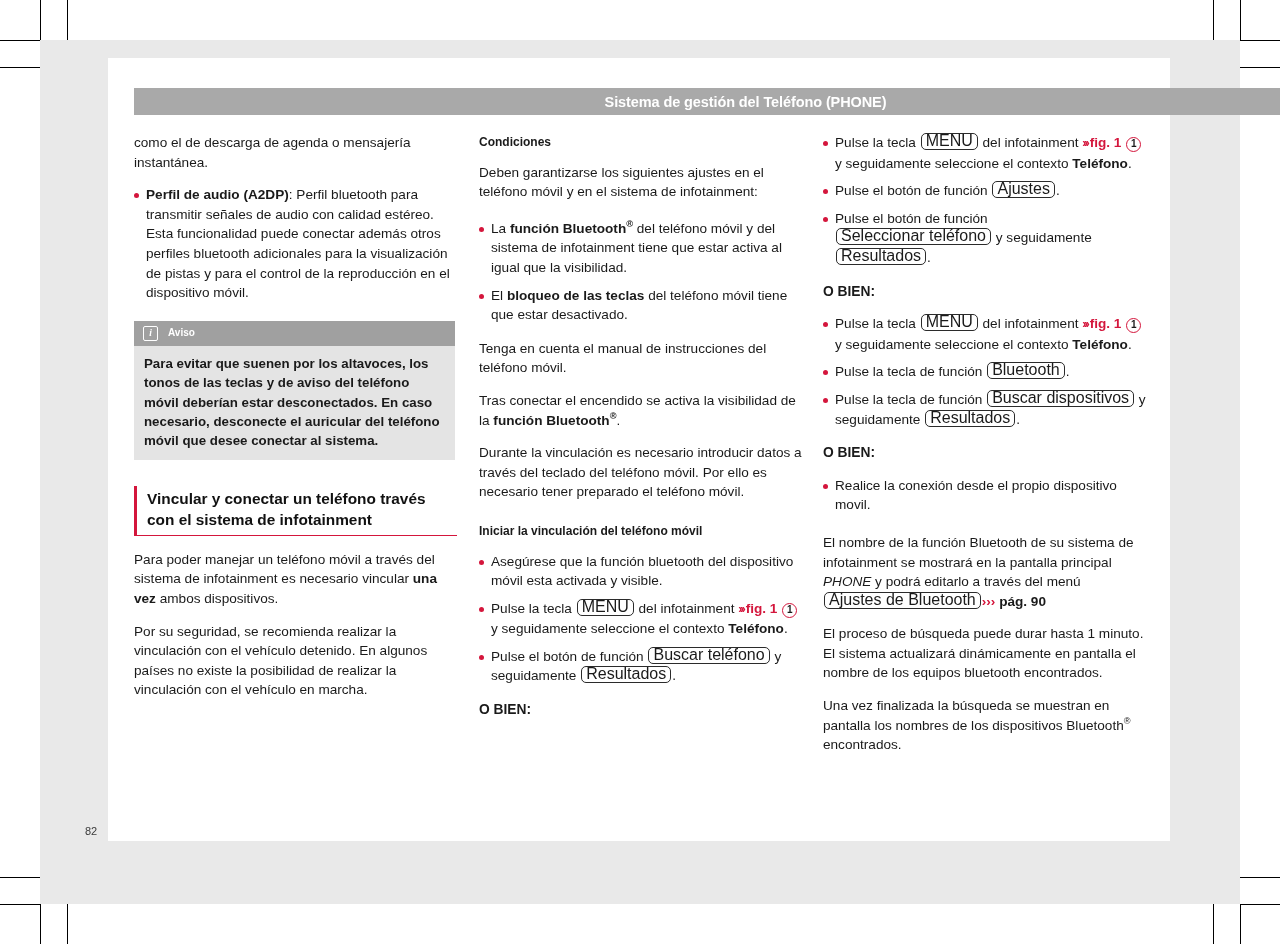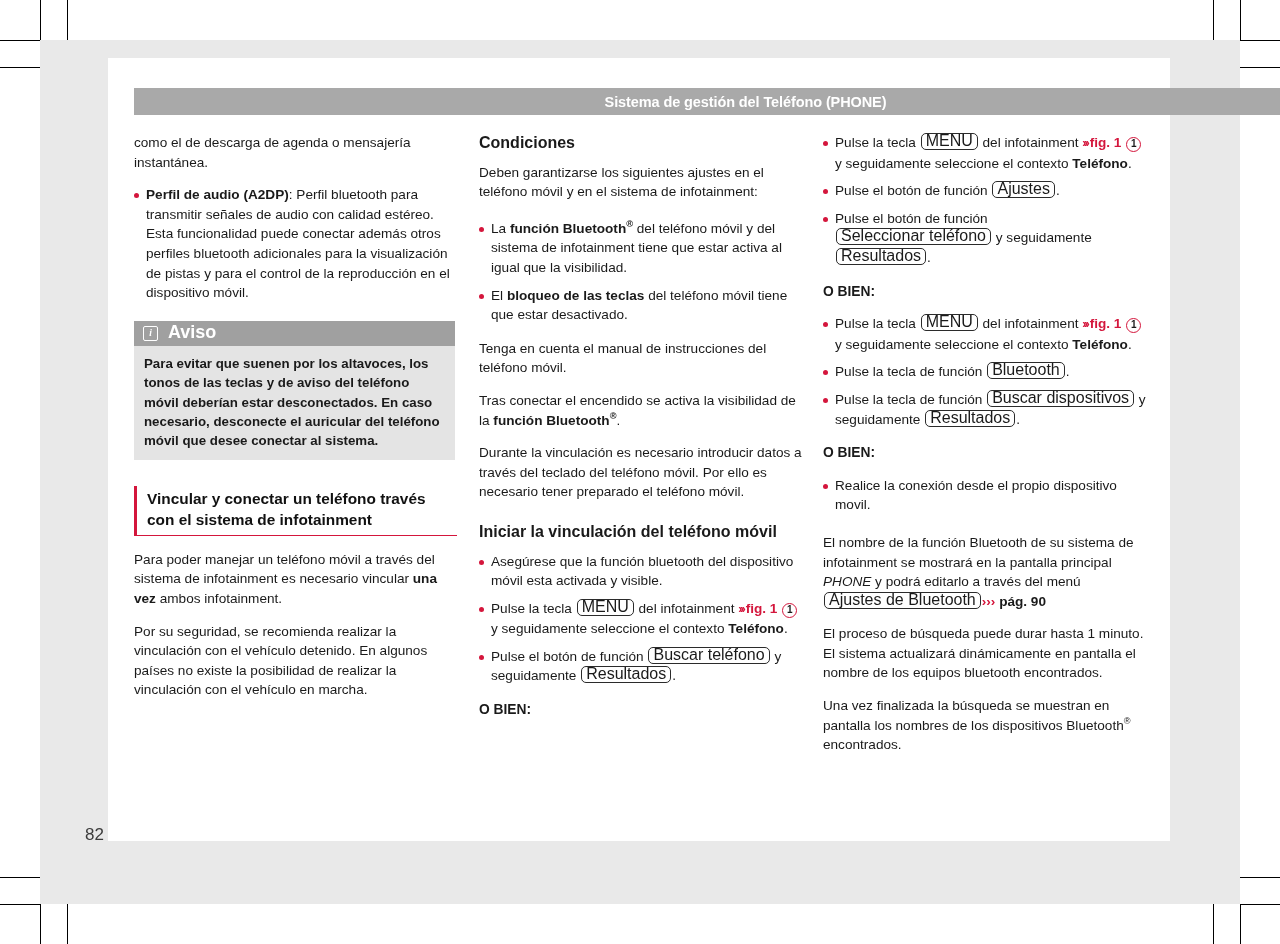--- a/index.html
+++ b/index.html
@@ -67,21 +67,21 @@
     font-size: 14.5px;
     font-weight: bold;
     letter-spacing: -0.1px;
   }
 
   
   #folio {
     position: absolute;
     left: 85px;
     top: 825px;
-    font-size: 17px;
+    font-size: 11px;
     color: #3b3b3b;
   }
 
   
   .col {
     position: absolute;
     top: 133px;
     width: 323px;
     font-size: 13.6px;
     line-height: 19.6px;
@@ -110,21 +110,21 @@
     top: 8px;
     width: 5px;
     height: 5px;
     border-radius: 50%;
     background: #d4163c;
   }
 
   
   .sub-head {
     font-weight: bold;
-    font-size: 16px;
+    font-size: 12px;
     margin: 0 0 10px 0;
   }
 
   
   .obien {
     font-weight: bold;
     font-size: 13.8px;
     margin: 14px 0 13px 0;
   }
 
@@ -164,21 +164,21 @@
     font-size: 9.5px;
     font-weight: bold;
     font-style: italic;
     line-height: 12px;
     text-align: center;
     font-family: "Liberation Serif", serif;
   }
   .note-title {
     color: #ffffff;
     font-weight: bold;
-    font-size: 18px;
+    font-size: 10px;
   }
   .note-body {
     padding: 8px 10px 9px 10px;
     font-weight: bold;
     font-size: 13.3px;
     line-height: 19.4px;
     color: #1a1a1a;
   }
 
   
@@ -275,21 +275,21 @@
     <div class="note-box">
       <div class="note-head">
         <div class="note-icon">i</div>
         <span class="note-title">Aviso</span>
       </div>
       <div class="note-body">Para evitar que suenen por los altavoces, los tonos de las teclas y de aviso del teléfono móvil deberían estar desconectados. En caso necesario, desconecte el auricular del teléfono móvil que desee conectar al sistema.</div>
     </div>
 
     <div class="red-heading">Vincular y conectar un teléfono través con el sistema de infotainment</div>
 
-    <p><span>Para poder manejar un teléfono móvil a través del sistema de infotainment es necesario vincular </span><b>una vez</b><span> ambos infotainment.</span></p>
+    <p><span>Para poder manejar un teléfono móvil a través del sistema de infotainment es necesario vincular </span><b>una vez</b><span> ambos dispositivos.</span></p>
 
     <p>Por su seguridad, se recomienda realizar la vinculación con el vehículo detenido. En algunos países no existe la posibilidad de realizar la vinculación con el vehículo en marcha.</p>
   </div>
 
   <div class="col" id="col-2">
 
     <div class="sub-head">Condiciones</div>
 
     <p style="margin-bottom:17px;">Deben garantizarse los siguientes ajustes en el teléfono móvil y en el sistema de infotainment:</p>
 

